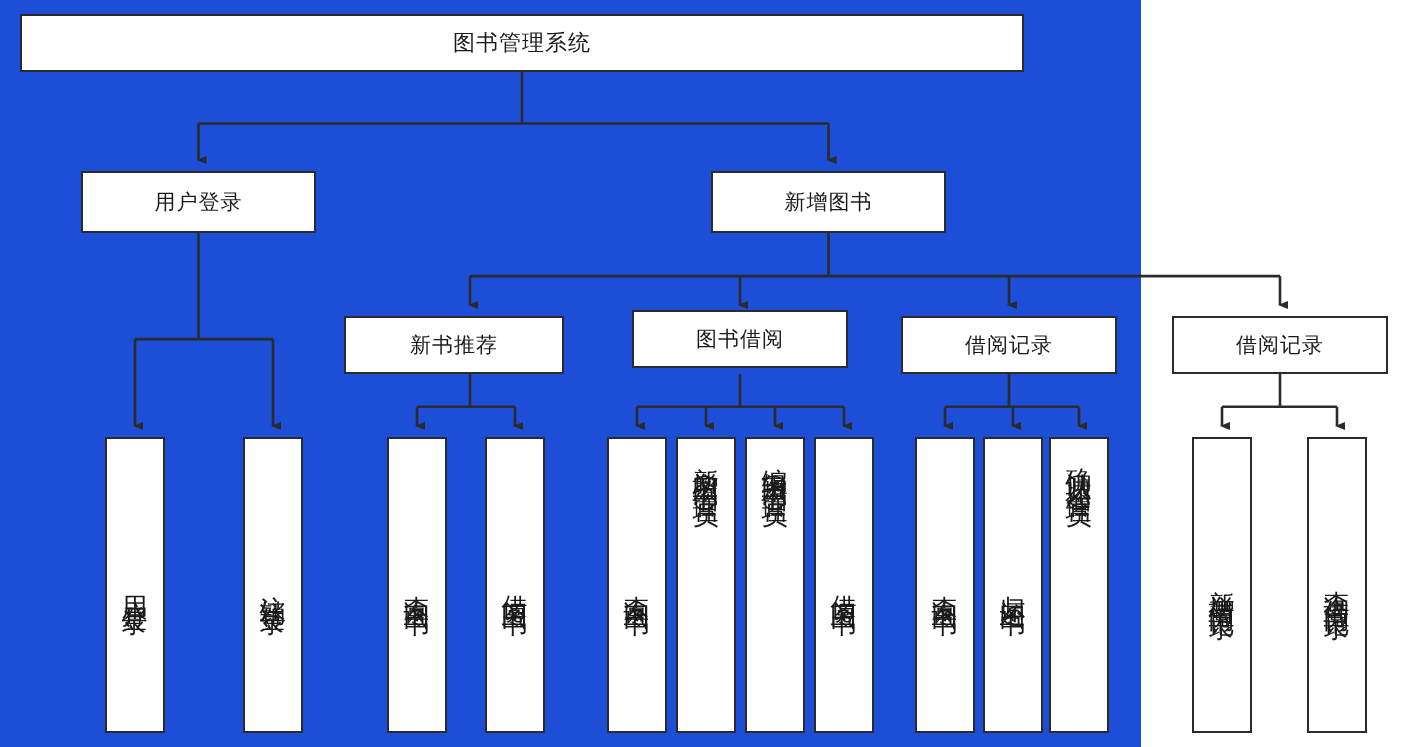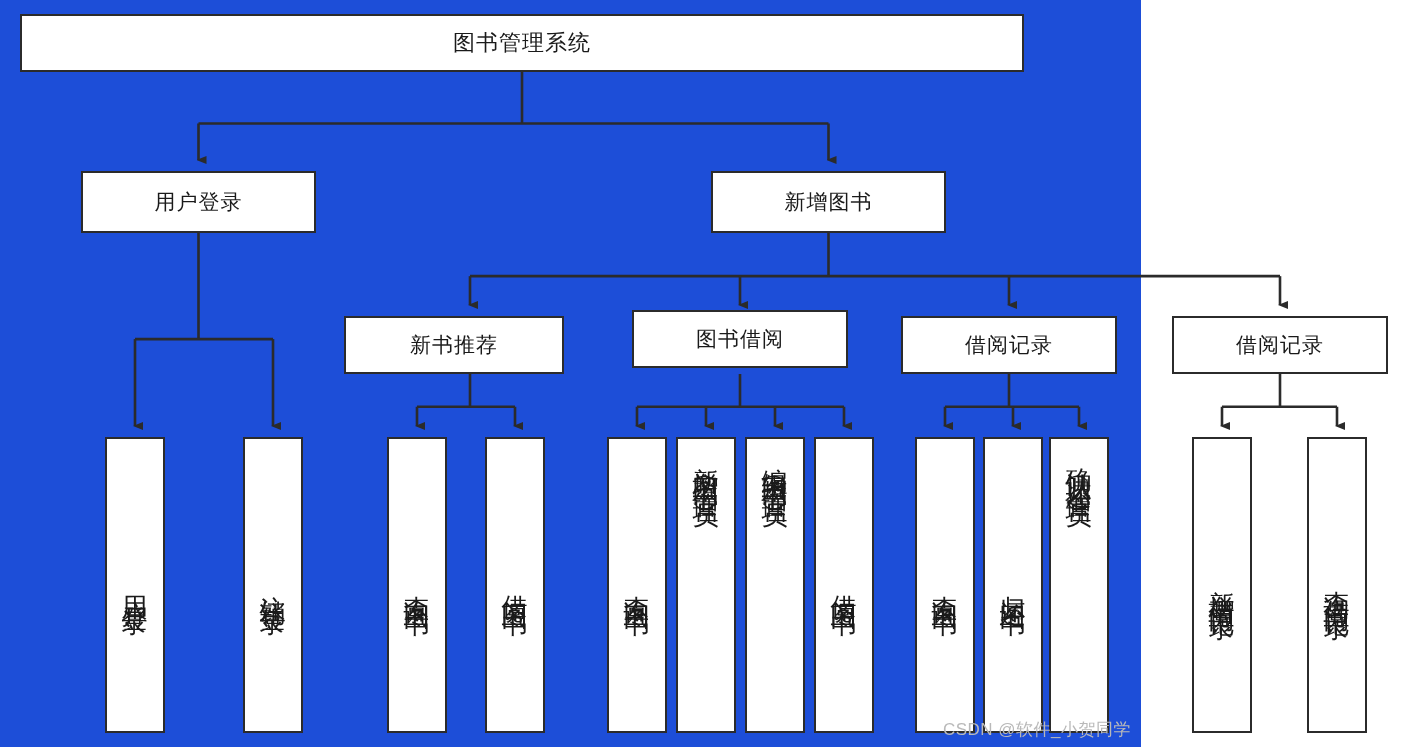--- a/index.html
+++ b/index.html
@@ -168,14 +168,13 @@
         <span class="lbl">确认归还（管理员）</span>
       </div>
       <div class="node vert mid" style="left: 1192px; top: 437px; width: 60px; height: 296px;">
         <span class="lbl">新增借阅记录</span>
       </div>
       <div class="node vert mid" style="left: 1307px; top: 437px; width: 60px; height: 296px;">
         <span class="lbl">查询借阅记录</span>
       </div>
     </div>
 
-  <div class="watermark">CSDN @软件_小贺同学</div>
 </div>
 
 </body></html>

